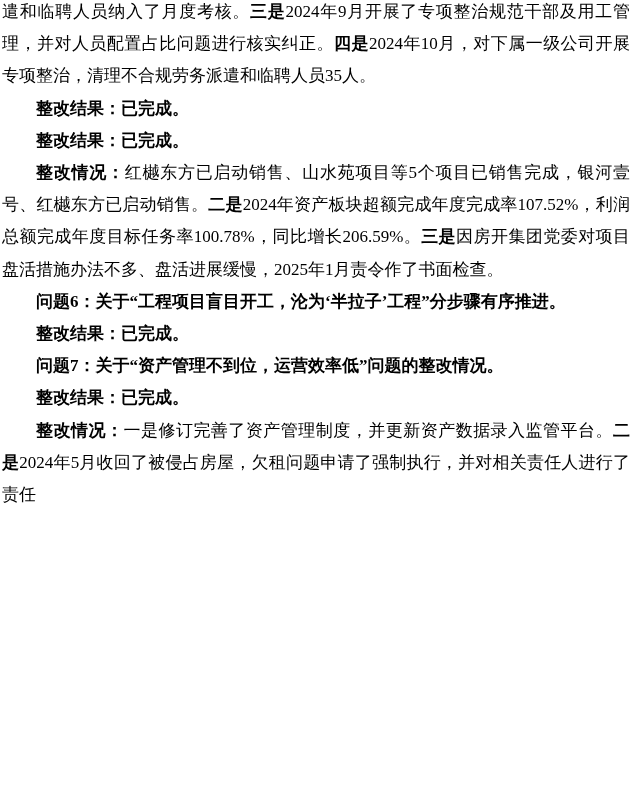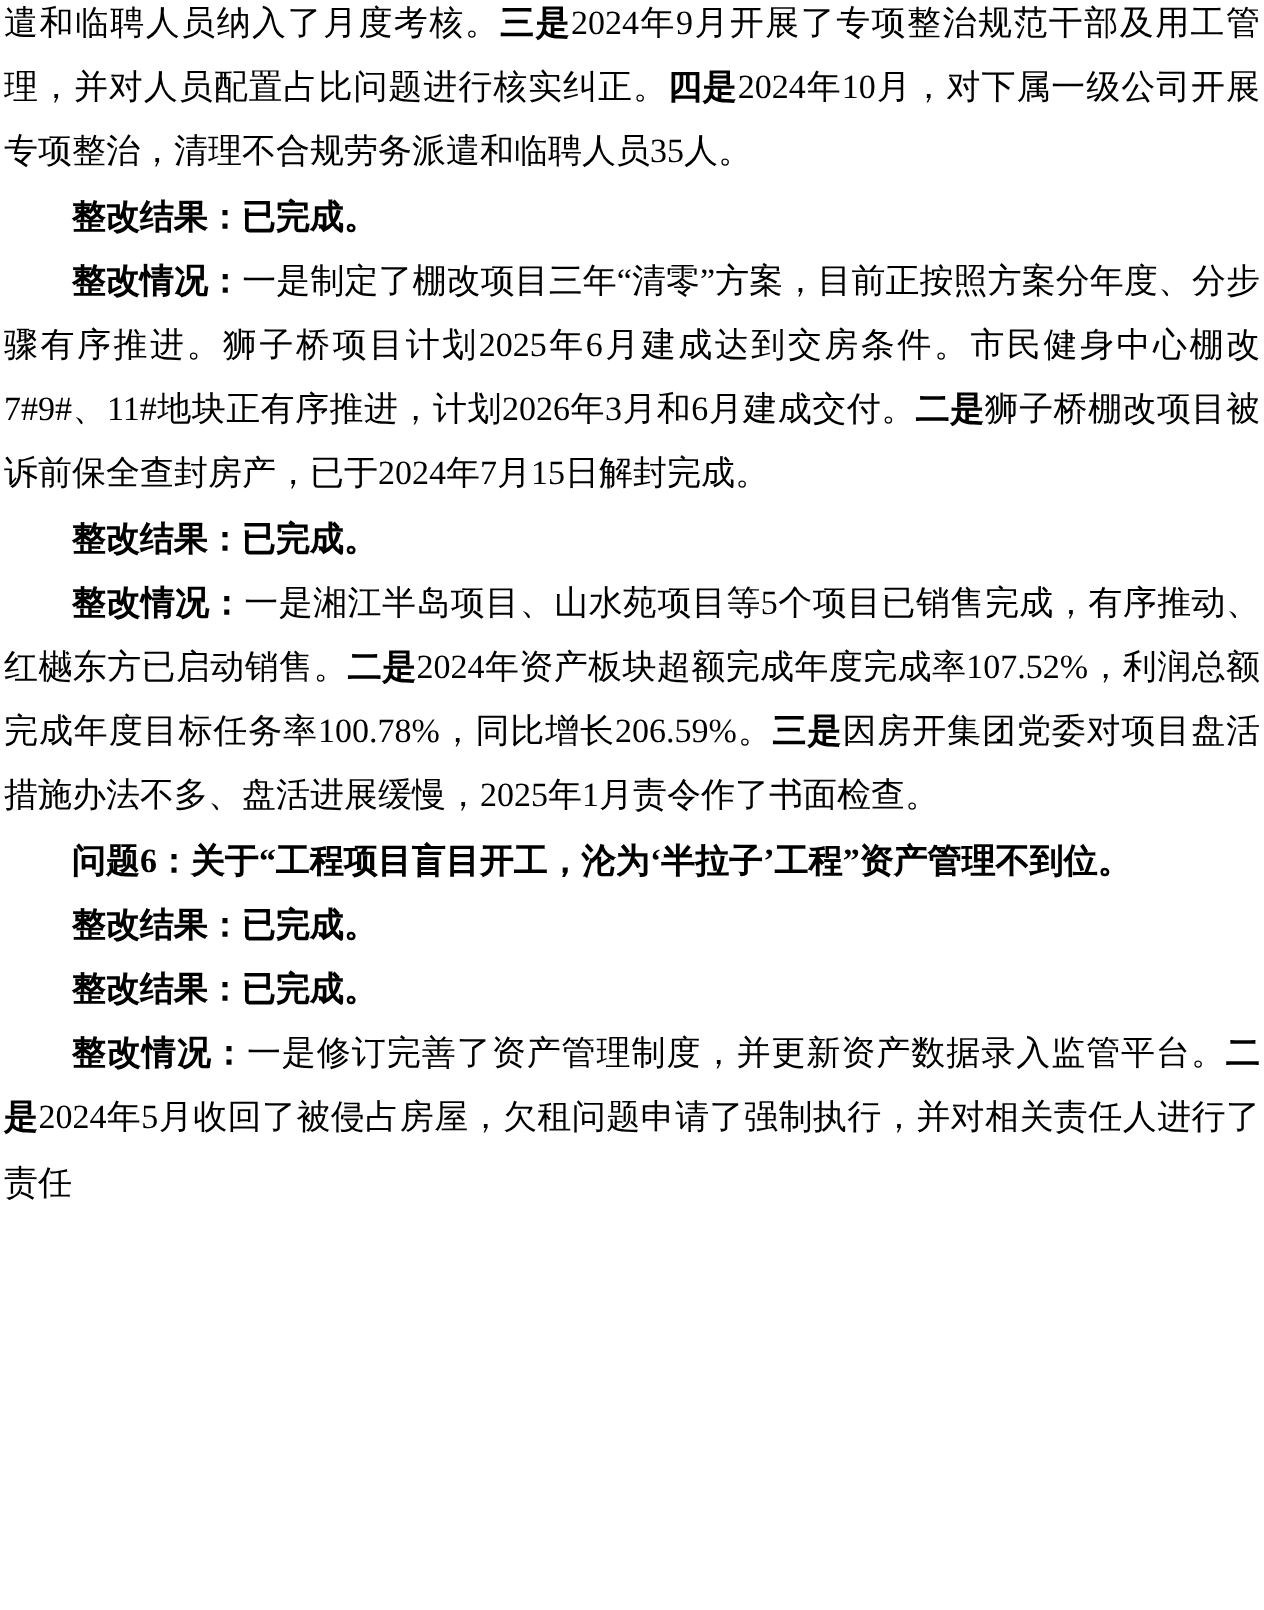--- a/index.html
+++ b/index.html
@@ -40,21 +40,21 @@
     font-weight: bold;
   }
 </style>
 </head>
 <body>
 
 <div class="page">
   <div class="doc">
       <p class="para"><span class="">遣和临聘人员纳入了月度考核。</span><span class="bold">三是</span><span class="">2024年9月开展了专项整治规范干部及用工管理，并对人员配置占比问题进行核实纠正。</span><span class="bold">四是</span><span class="">2024年10月，对下属一级公司开展专项整治，清理不合规劳务派遣和临聘人员35人。</span></p>
       <p class="para indent"><span class="bold">整改结果：已完成。</span></p>
-      <p class="para indent"><span class="bold">整改情况：</span><span class="">一是制定了棚改项目三年“清零”方案，目前正按照方案分年度、分步骤有序推进。狮子桥项目计划2025年6月建成达到交房条件。市民健身中心棚改7#9#、11#地块正有序推进，计划2026年3月和6月建成交付。</span><span class="bold">二是</span><span class="">狮子桥棚改项目被诉前保全查封房产，已于2024年7月15日解封完成。</span></p>
       <p class="para indent"><span class="bold">整改结果：已完成。</span></p>
-      <p class="para indent"><span class="bold">整改情况：</span><span class="">一是湘江半岛项目、山水苑项目等5个项目已销售完成，有序推动、红樾东方已启动销售。</span><span class="bold">二是</span><span class="">2024年资产板块超额完成年度完成率107.52%，利润总额完成年度目标任务率100.78%，同比增长206.59%。</span><span class="bold">三是</span><span class="">因房开集团党委对项目盘活措施办法不多、盘活进展缓慢，2025年1月责令作了书面检查。</span></p>
-      <p class="para indent"><span class="bold">问题6：关于“工程项目盲目开工，沦为‘半拉子’工程”资产管理不到位。</span></p>
+      <p class="para indent"><span class="bold">整改情况：</span><span class="">红樾东方已启动销售、山水苑项目等5个项目已销售完成，银河壹号、红樾东方已启动销售。</span><span class="bold">二是</span><span class="">2024年资产板块超额完成年度完成率107.52%，利润总额完成年度目标任务率100.78%，同比增长206.59%。</span><span class="bold">三是</span><span class="">因房开集团党委对项目盘活措施办法不多、盘活进展缓慢，2025年1月责令作了书面检查。</span></p>
+      <p class="para indent"><span class="bold">问题6：关于“工程项目盲目开工，沦为‘半拉子’工程”分步骤有序推进。</span></p>
       <p class="para indent"><span class="bold">整改结果：已完成。</span></p>
+      <p class="para indent"><span class="bold">问题7：关于“资产管理不到位，运营效率低”问题的整改情况。</span></p>
       <p class="para indent"><span class="bold">整改结果：已完成。</span></p>
       <p class="para indent"><span class="bold">整改情况：</span><span class="">一是修订完善了资产管理制度，并更新资产数据录入监管平台。</span><span class="bold">二是</span><span class="">2024年5月收回了被侵占房屋，欠租问题申请了强制执行，并对相关责任人进行了责任</span></p>
     </div>
 </div>
 
 </body></html>

